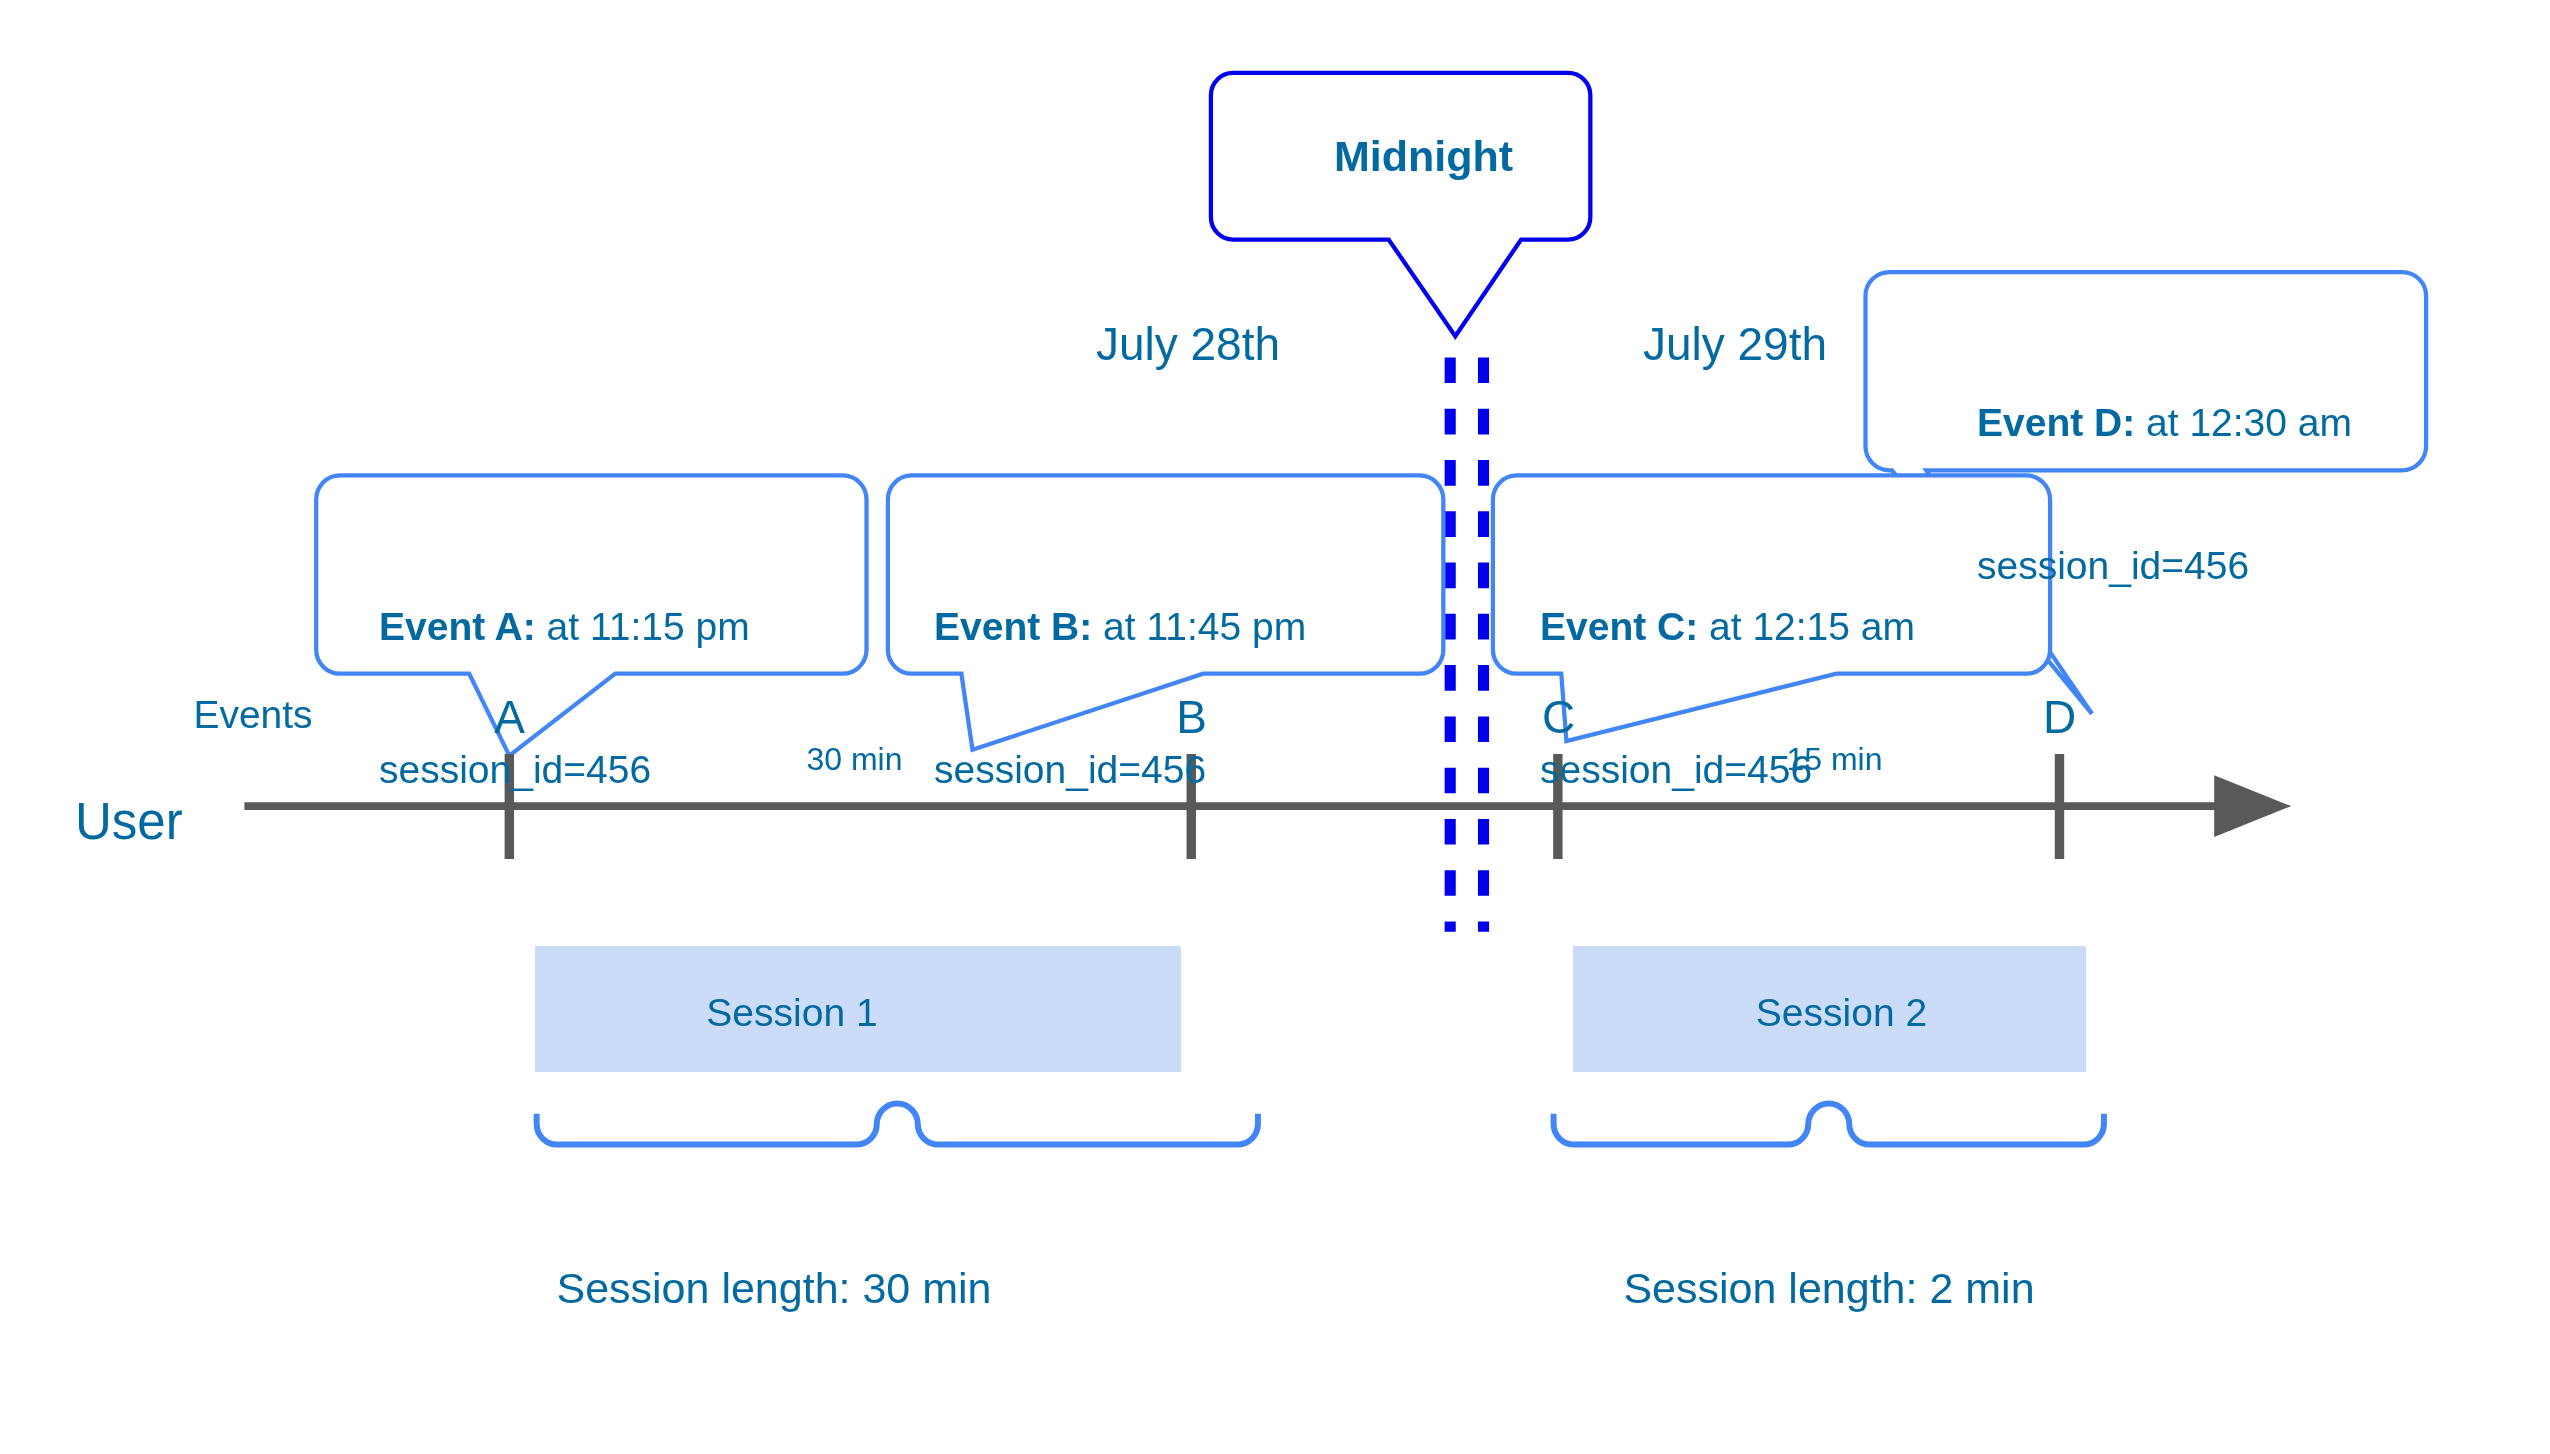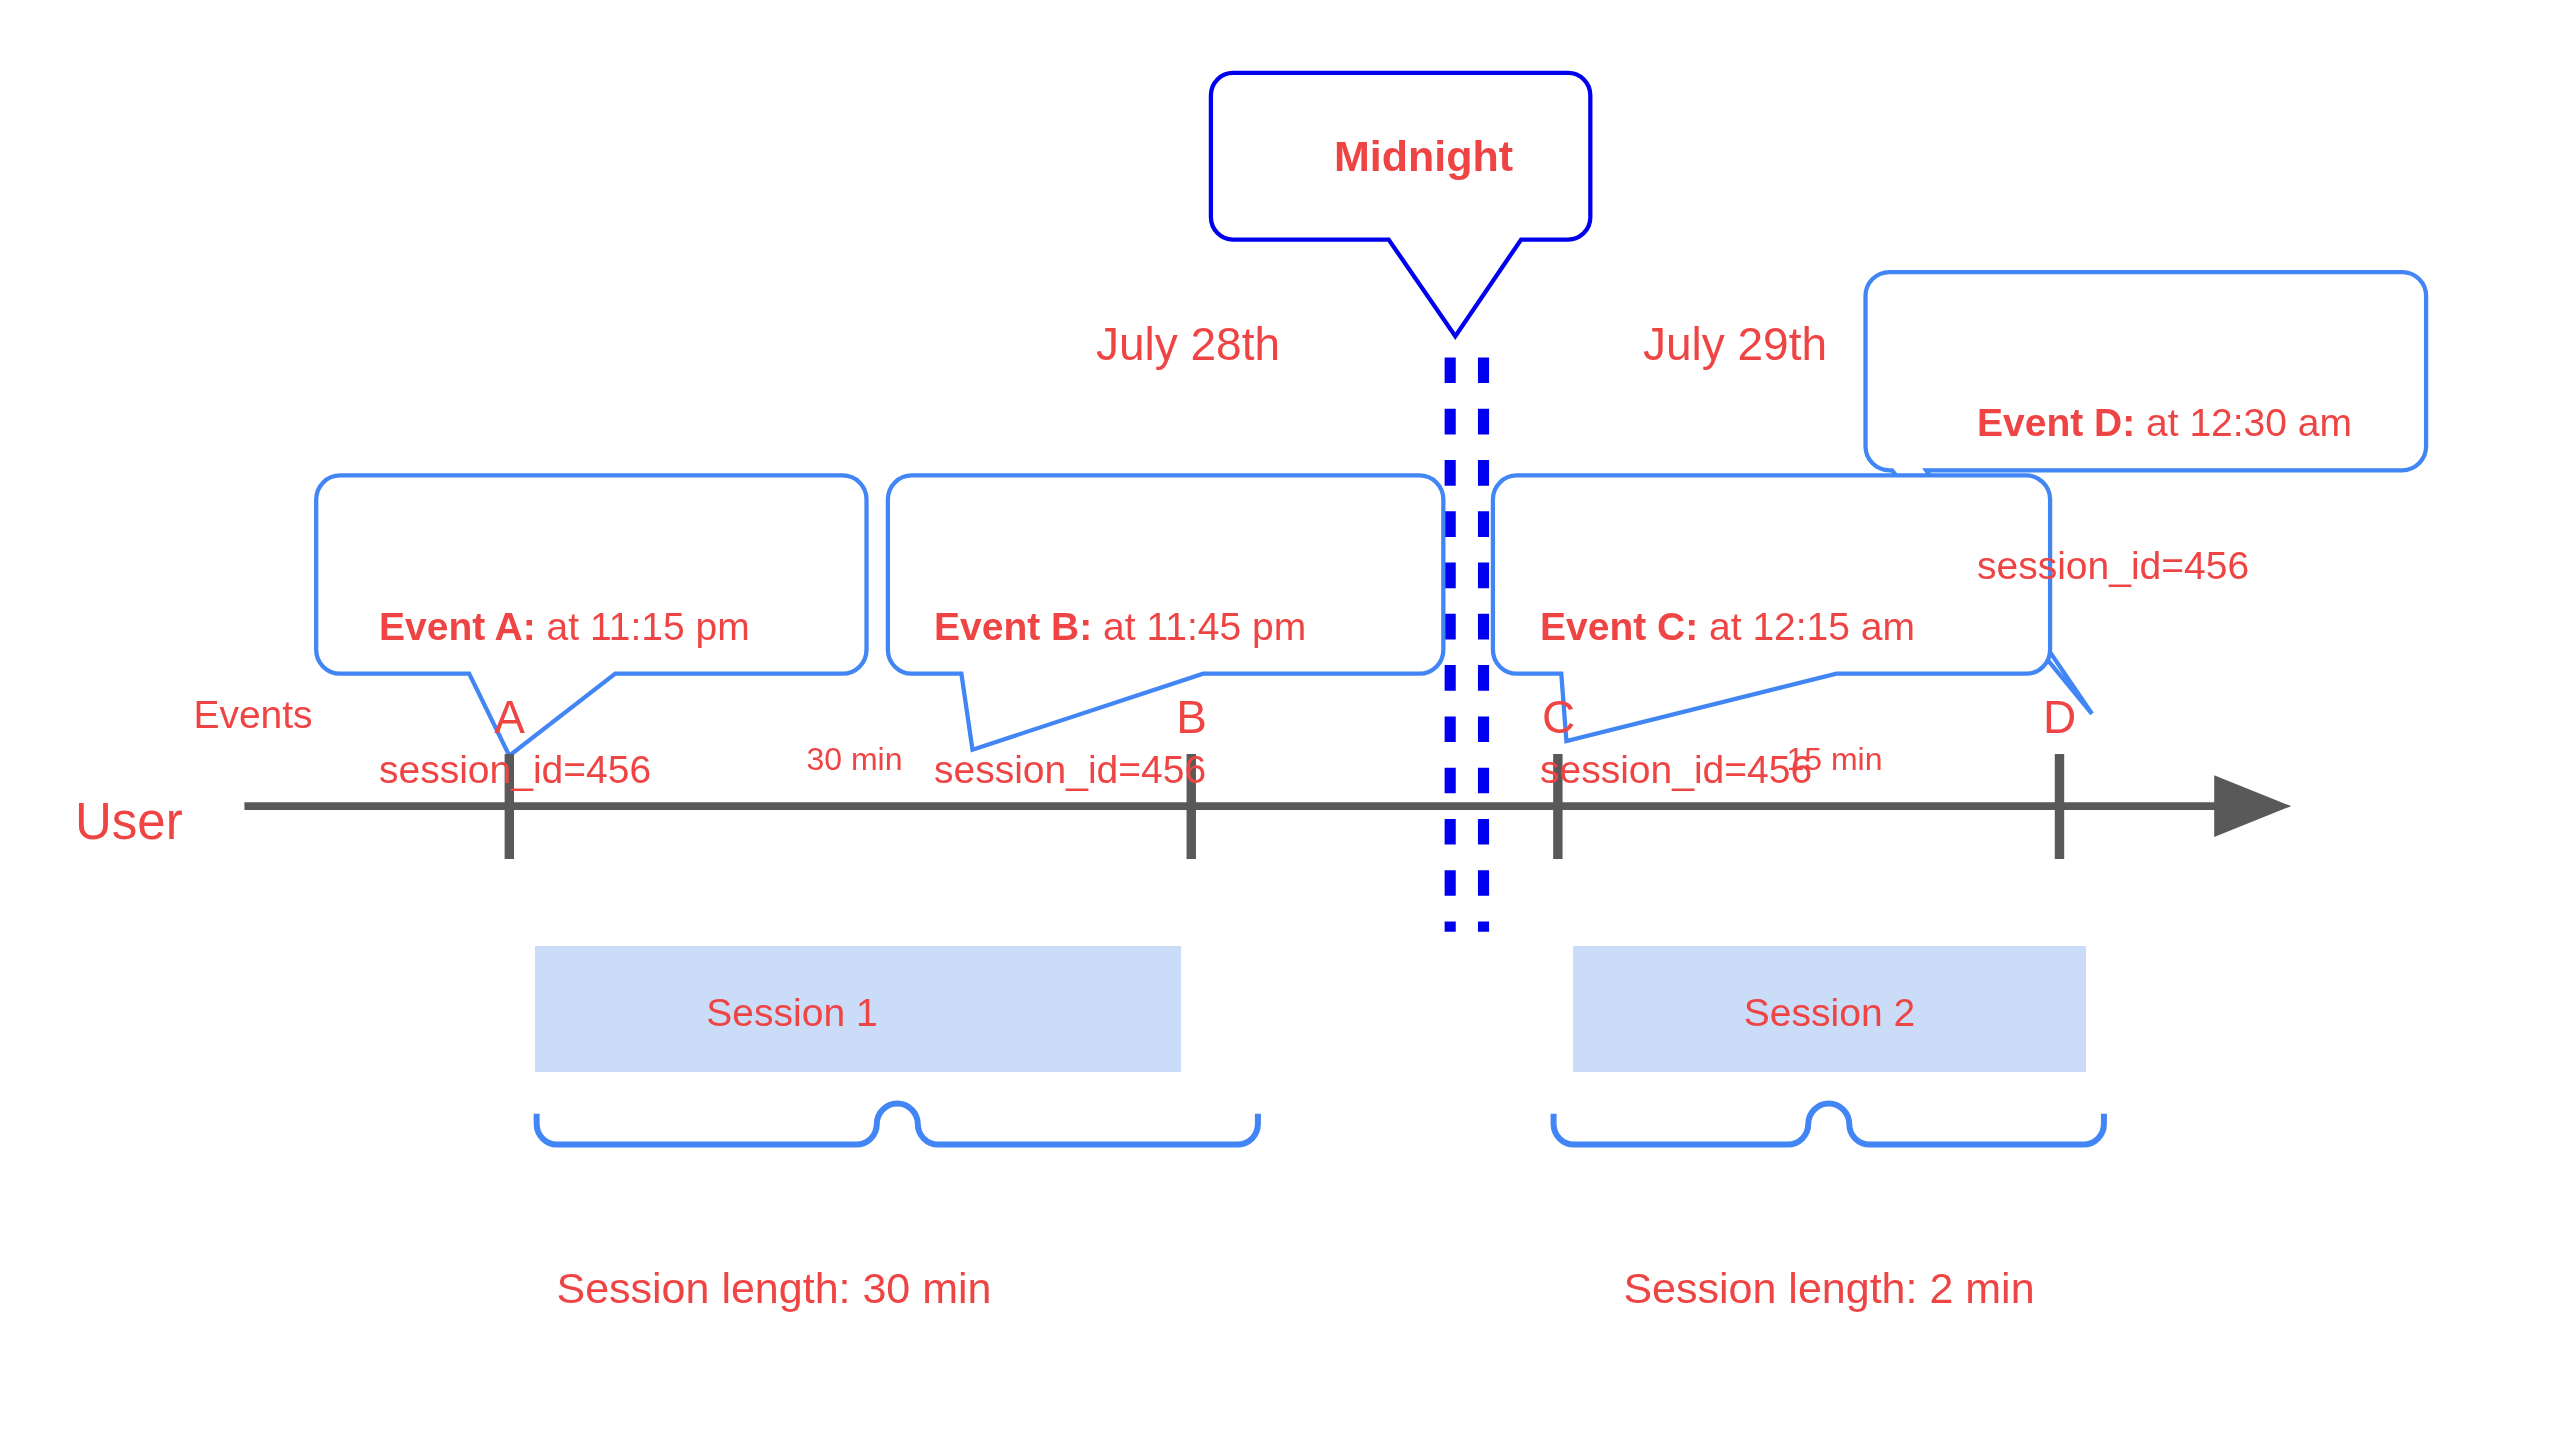--- a/index.html
+++ b/index.html
@@ -22,21 +22,21 @@
     position: absolute;
     left: 0;
     top: 0;
     width: 2550px;
     height: 1455px;
   }
   .txt {
     position: absolute;
     white-space: pre;
     line-height: 1.22;
-    color: #ef4444;
+    color: #0369a1;
   }
   .callout-text {
     font-size: 39px;
   }
   .callout-text b {
     font-weight: bold;
   }
   .midnight-label {
     font-size: 43px;
     font-weight: bold;
@@ -216,19 +216,19 @@
   <div class="txt marker-label center" style="left:1490px; top:689px; width:137px;">C</div>
   <div class="txt marker-label center" style="left:1991px; top:689px; width:137px;">D</div>
 
   <div class="txt gap-label center" style="left:752px; top:740px; width:205px;">30 min</div>
   <div class="txt gap-label center" style="left:1732px; top:740px; width:205px;">15 min</div>
 
   <div class="session-bar" style="left:535px; top:946px; width:646px; height:126px;"></div>
   <div class="txt session-bar-label center" style="left:535px; top:989px; width:514px;">Session 1</div>
 
   <div class="session-bar" style="left:1573px; top:946px; width:513px; height:126px;"></div>
-  <div class="txt session-bar-label center" style="left:1573px; top:989px; width:513px;">Session 2</div>
+  <div class="txt session-bar-label center" style="left:1573px; top:989px; width:513px;padding-left:12px;">Session 2</div>
 
   <div class="txt session-len-label center" style="left:368px; top:1262px; width:812px;">Session length: 30 min</div>
   <div class="txt session-len-label center" style="left:1423px; top:1262px; width:812px;">Session length: 2 min</div>
 
 </div>
 
 
 </body></html>

